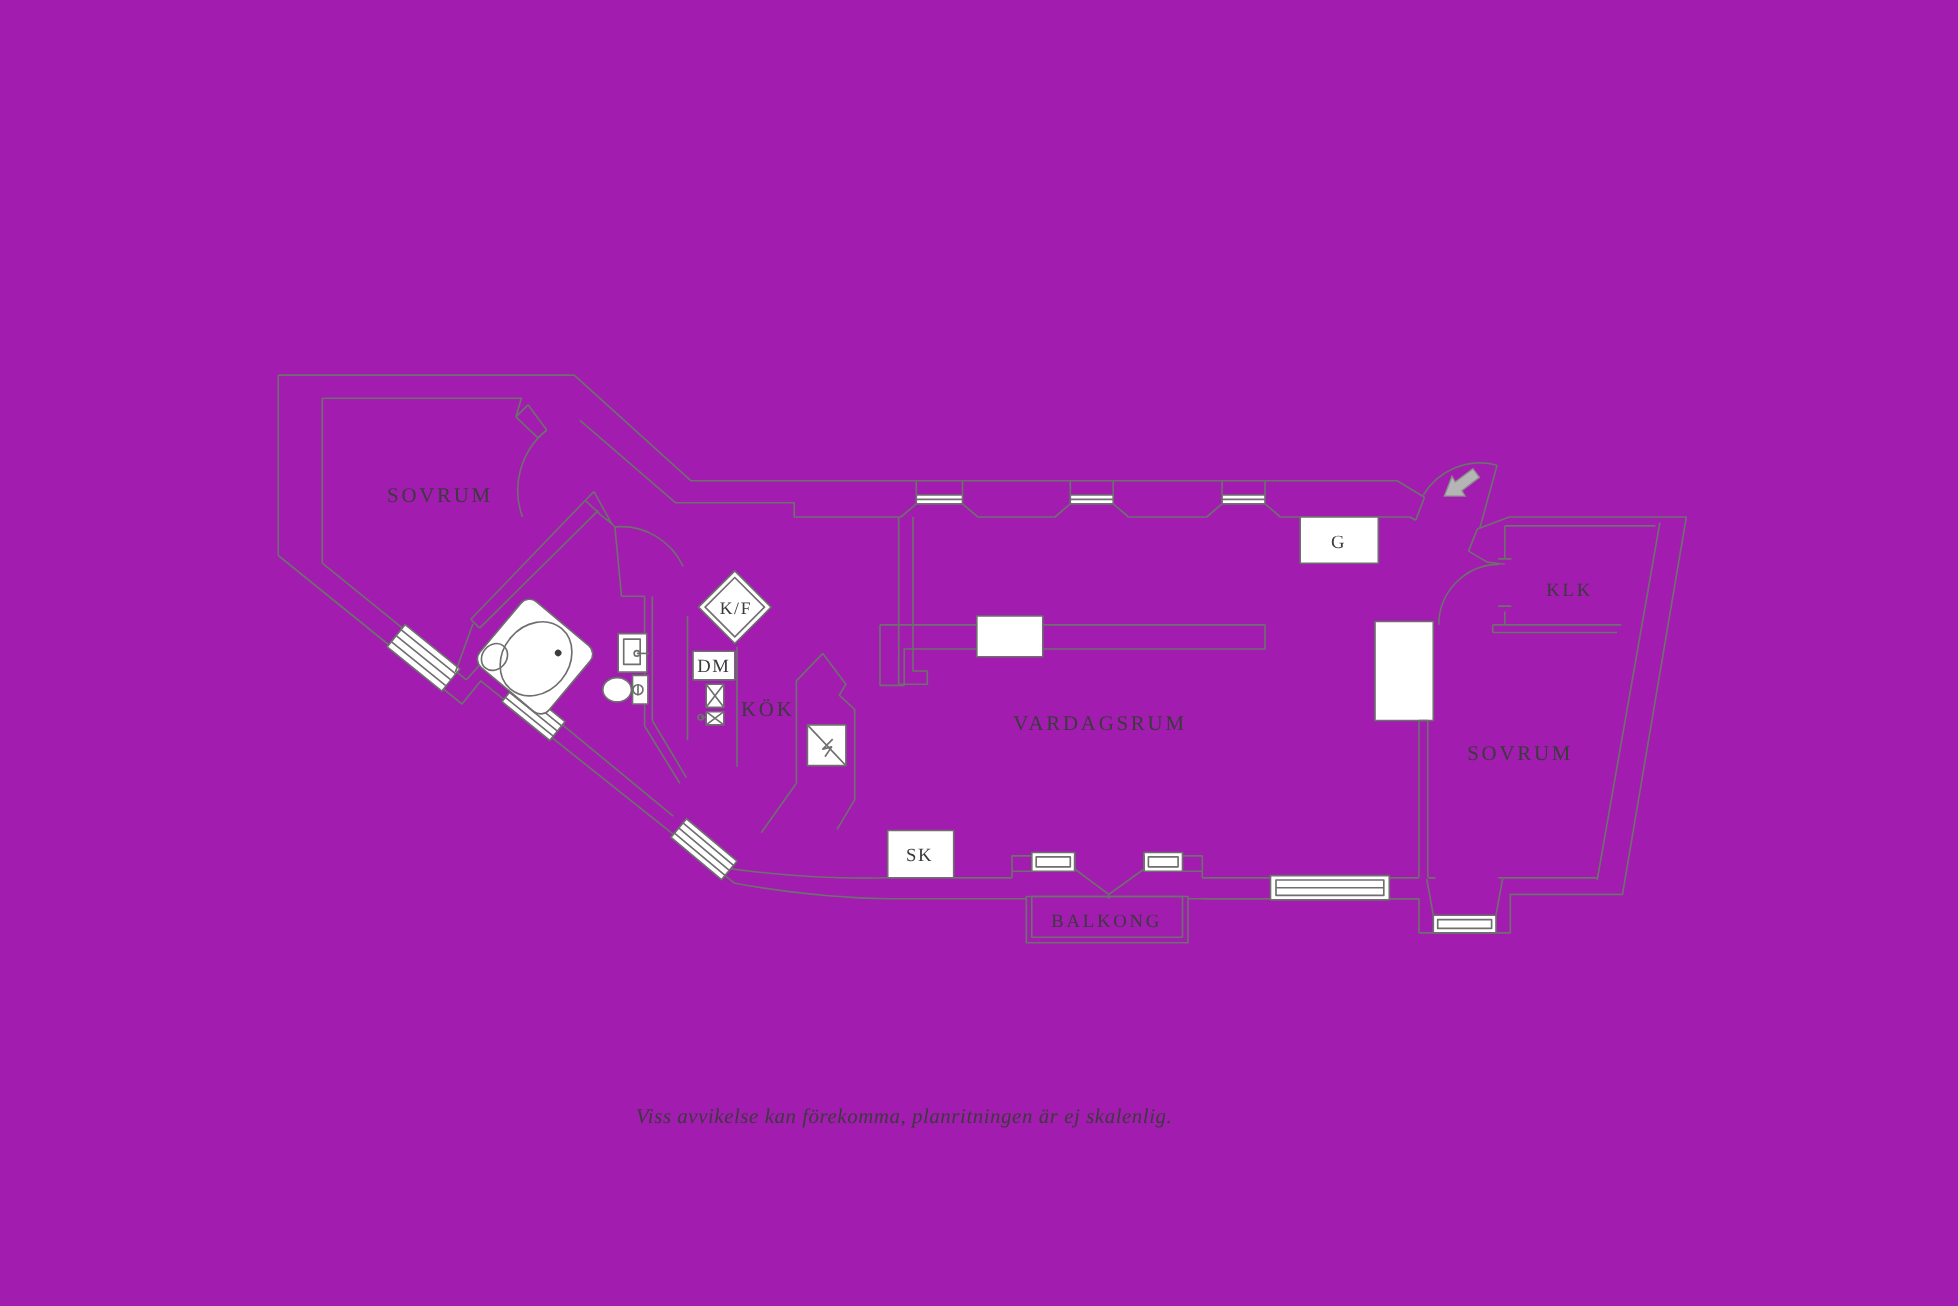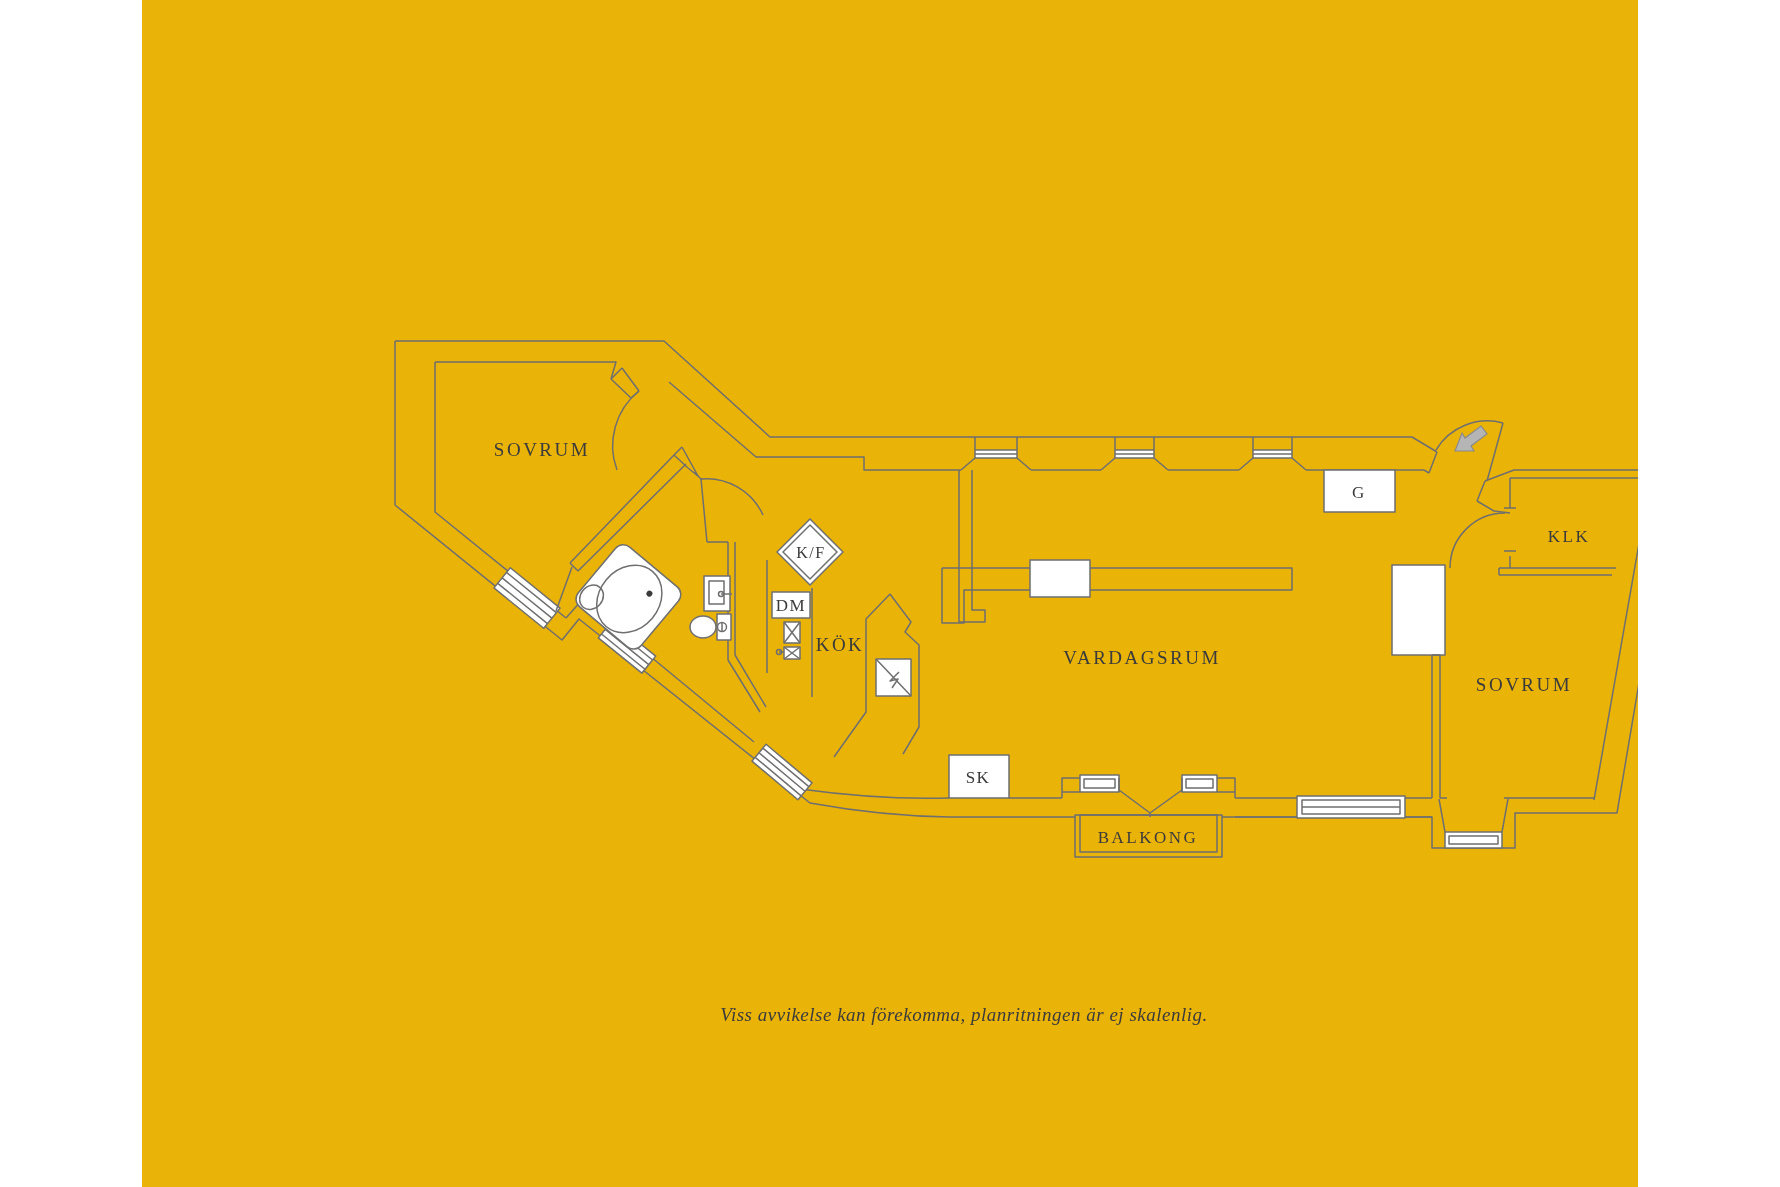--- a/index.html
+++ b/index.html
@@ -1,16 +1,16 @@
 <!DOCTYPE html>
 <html><head>
 <meta charset="utf-8">
 <style>
   html,body{margin:0;padding:0;background:#ffffff;}
-  .canvas{position:relative;width:1496px;height:1187px;background:#eab308;margin:0 auto;overflow:hidden;
+  .canvas{position:relative;width:1780px;height:1187px;background:#a21caf;margin:0 auto;overflow:hidden;
           font-family:"Liberation Serif", serif;}
   svg{position:absolute;left:0;top:0;}
   svg .ln{stroke:#6f6f6f;stroke-width:1.5;fill:none;stroke-linejoin:round;stroke-linecap:butt;}
   svg .wh{fill:#ffffff;}
   svg text{fill:#3b3b3b;text-anchor:middle;font-family:"Liberation Serif", serif;}
   svg text.room{font-size:19px;letter-spacing:2.5px;}
   svg text.small{font-size:16px;letter-spacing:1.5px;}
   svg text.note{font-style:italic;font-size:19px;letter-spacing:0.5px;}
 </style>
 </head>

